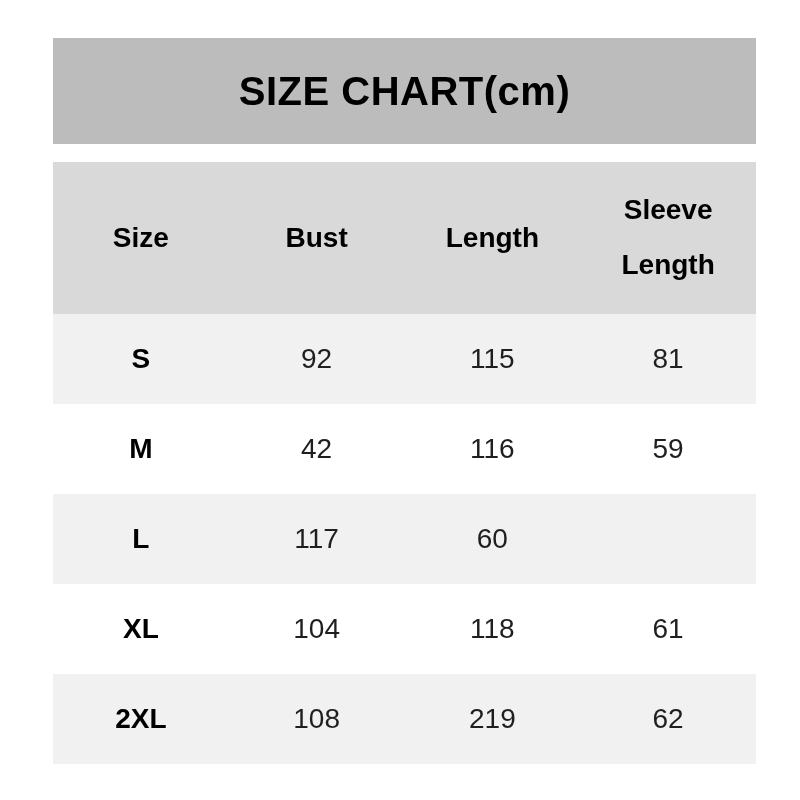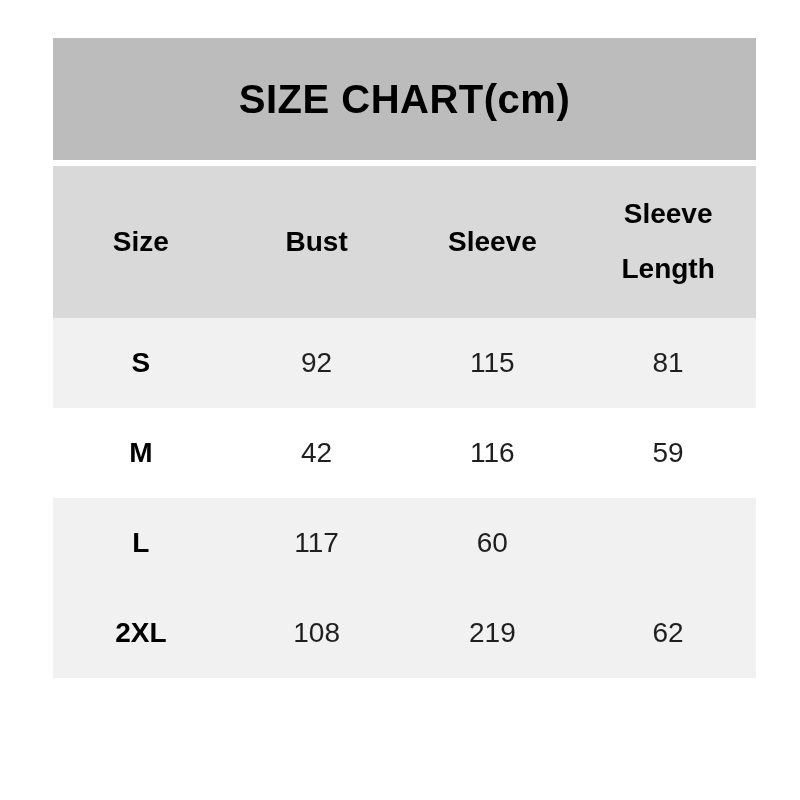--- a/index.html
+++ b/index.html
@@ -15,30 +15,30 @@
     font-family: "Liberation Sans", sans-serif;
     -webkit-font-smoothing: antialiased;
   }
   .size-chart {
     position: absolute;
     left: 53px;
     top: 38px;
     width: 703px;
   }
   .title-bar {
-    height: 122px;
+    height: 106px;
     background: var(--title-bg, #bcbcbc);
     display: flex;
     align-items: center;
     justify-content: center;
     font-size: 40px;
     font-weight: bold;
     color: var(--text-strong, #000000);
     letter-spacing: 0.5px;
-    margin-bottom: 6px;
+    margin-bottom: 18px;
   }
   .header-row {
     height: 152px;
     background: var(--header-bg, #d9d9d9);
     display: flex;
   }
   .cell {
     width: 25%;
     display: flex;
     align-items: center;
@@ -80,21 +80,21 @@
   <div class="title-bar">SIZE CHART(cm)</div>
 
   <div class="header-row">
     <div class="cell">
       <span class="wrap">Size</span>
     </div>
     <div class="cell">
       <span class="wrap">Bust</span>
     </div>
     <div class="cell">
-      <span class="wrap">Sleeve</span>
+      <span class="wrap">Length</span>
     </div>
     <div class="cell">
       <span class="wrap">Sleeve Length</span>
     </div>
   </div>
 
   <div class="data-row alt">
     <div class="cell size-cell">S</div>
     <div class="cell">92</div>
     <div class="cell">115</div>
@@ -107,20 +107,26 @@
     <div class="cell">116</div>
     <div class="cell">59</div>
   </div>
 
   <div class="data-row alt">
     <div class="cell size-cell">L</div>
     <div class="cell">117</div>
     <div class="cell">60</div>
   </div>
 
+  <div class="data-row">
+    <div class="cell size-cell">XL</div>
+    <div class="cell">104</div>
+    <div class="cell">118</div>
+    <div class="cell">61</div>
+  </div>
 
   <div class="data-row alt">
     <div class="cell size-cell">2XL</div>
     <div class="cell">108</div>
     <div class="cell">219</div>
     <div class="cell">62</div>
   </div>
 
 </div>
 

